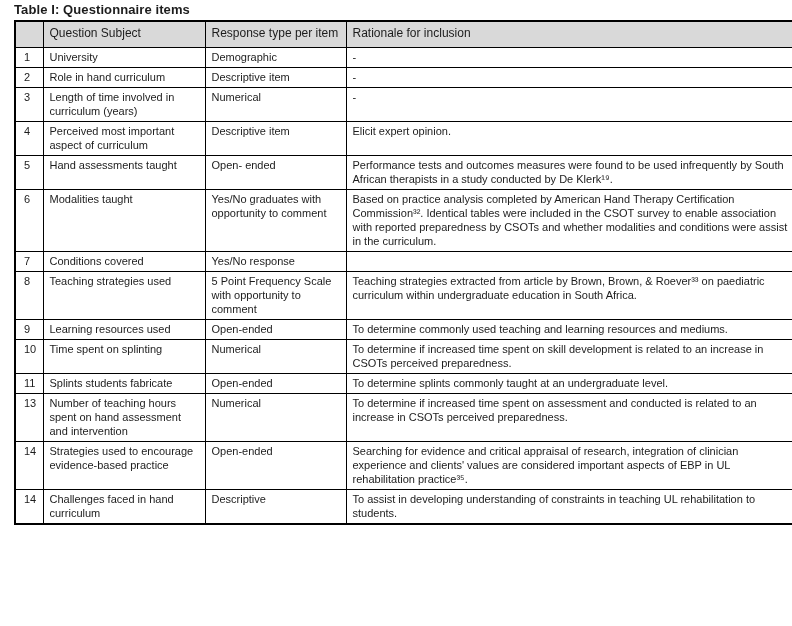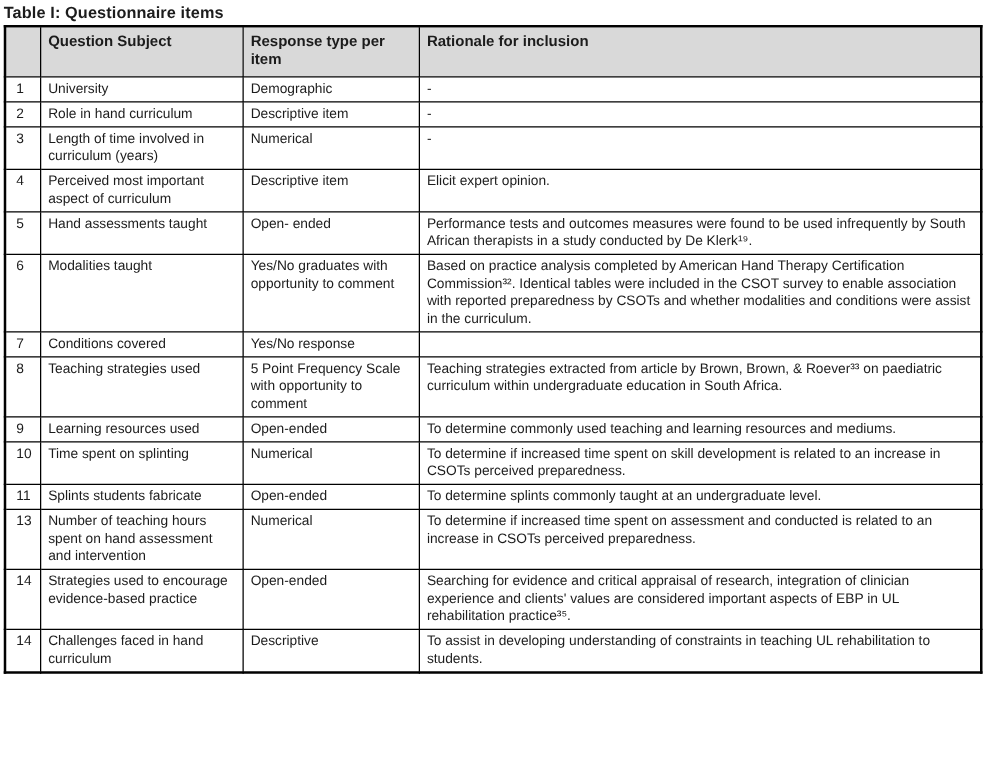--- a/index.html
+++ b/index.html
@@ -14,21 +14,21 @@
     background: #ffffff;
     width: 792px;
     height: 626px;
     overflow: hidden;
     font-family: "Liberation Sans", "DejaVu Sans", sans-serif;
     color: var(--text-color);
   }
   .page {
     width: 792px;
     height: 626px;
-    padding: 1px 4px 0 3px;
+    padding: 1px 4px 0 14px;
   }
   .table-title {
     font-size: 13px;
     font-weight: bold;
     margin: 1px 0 3px 0;
     letter-spacing: 0.1px;
   }
   table.q-table {
     border-collapse: collapse;
     width: 783px;
@@ -39,21 +39,21 @@
     border: 1px solid var(--border-color);
     vertical-align: top;
     text-align: left;
     font-size: 11px;
     line-height: 14px;
     padding: 2px 6px 3px 6px;
     overflow: hidden;
   }
   .q-table thead th {
     background: var(--header-bg);
-    font-weight: bold;
+    font-weight: normal;
     font-size: 12px;
     line-height: 14px;
     padding: 4px 6px 7px 6px;
   }
   .q-table td.num-cell {
     padding-left: 8px;
   }
   col.c-num { width: 28px; }
   col.c-subject { width: 162px; }
   col.c-response { width: 141px; }

